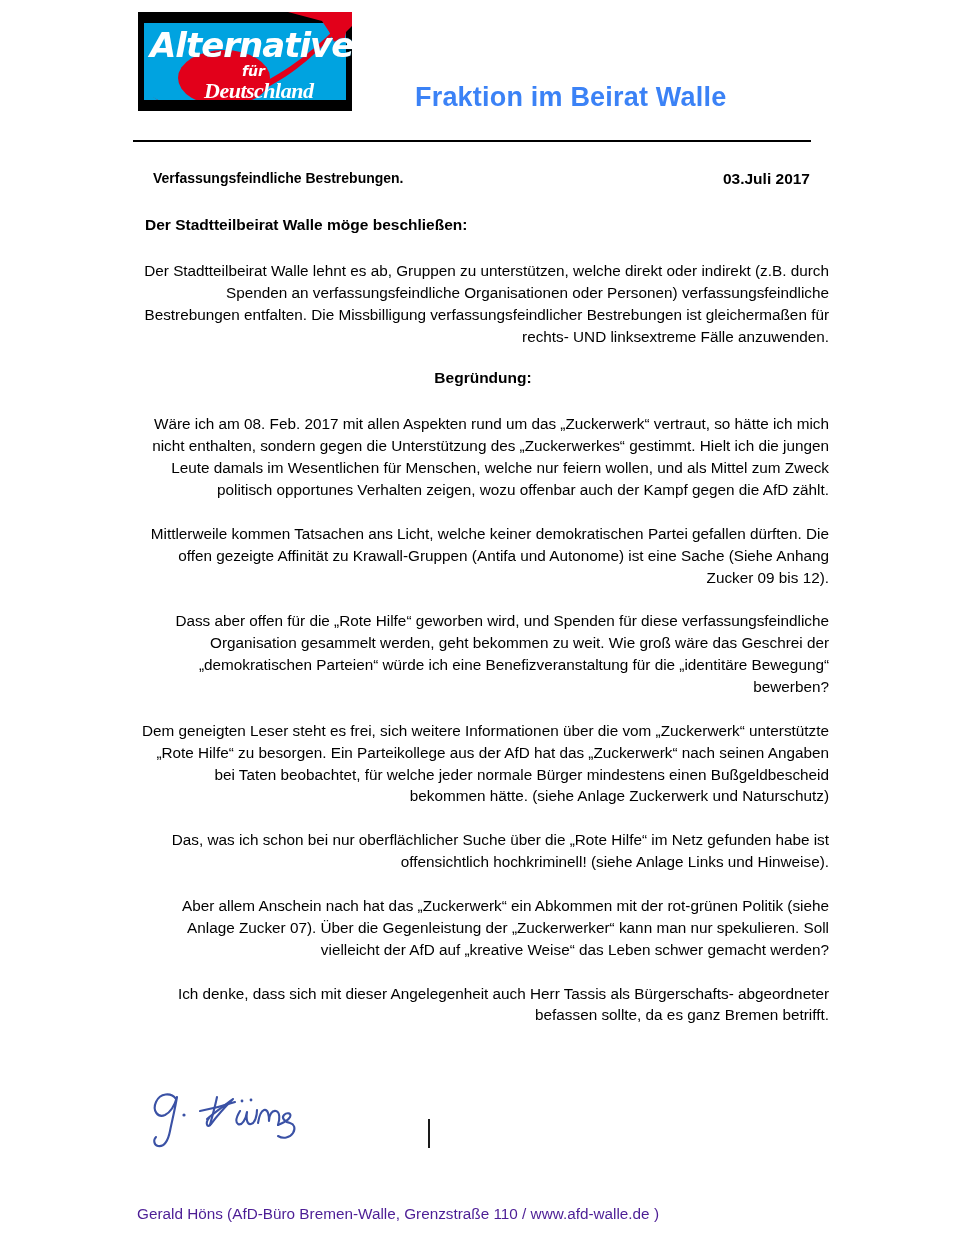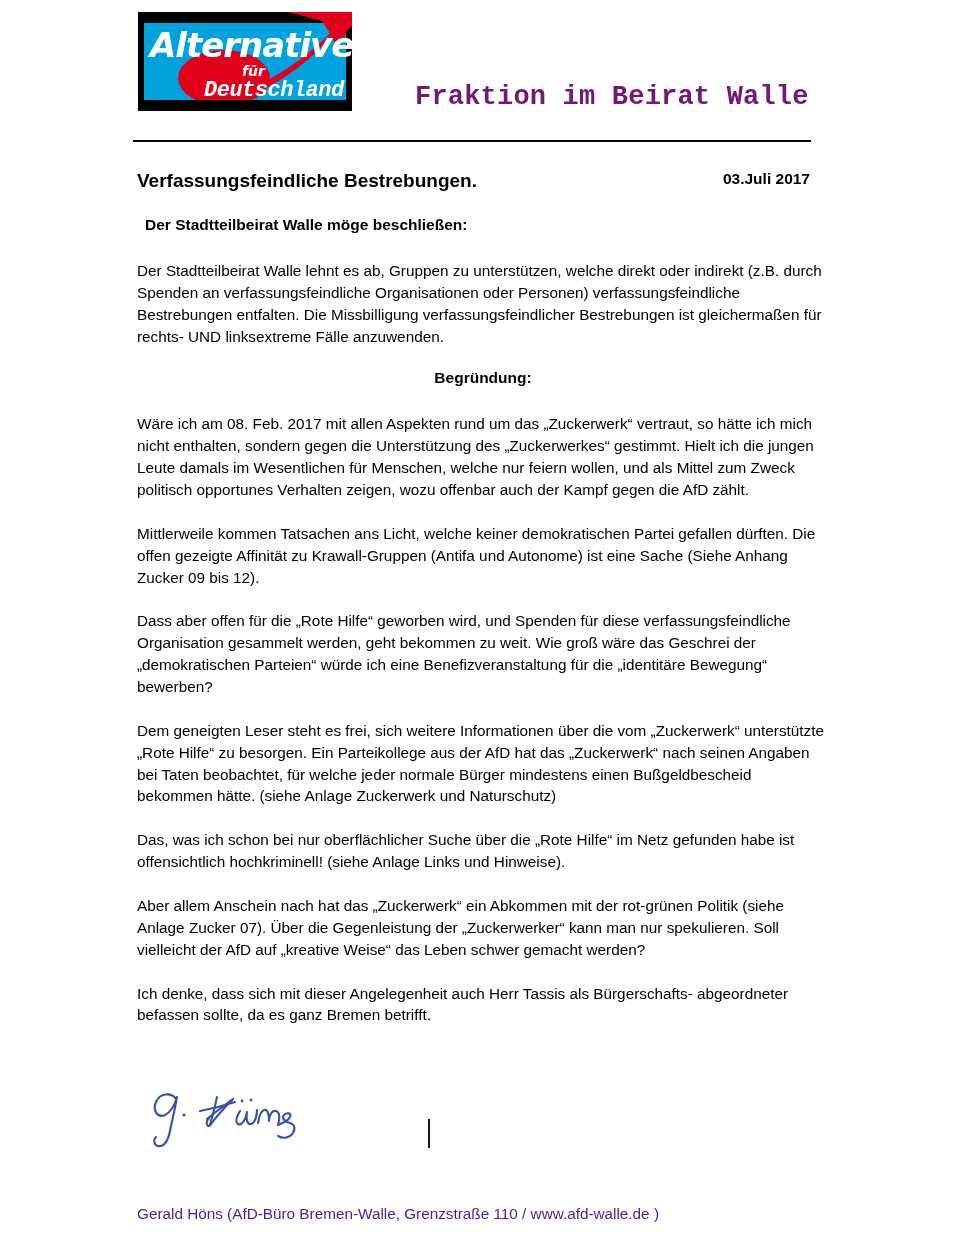--- a/index.html
+++ b/index.html
@@ -81,39 +81,39 @@
     font-size: 14px;
     font-style: italic;
     color: #ffffff;
     line-height: 1;
     z-index: 4;
   }
   .logo-word-deutschland {
     position: absolute;
     left: 66px;
     top: 68px;
-    font-family: Liberation Mono, monospace;
+    font-family: Liberation Serif, serif;
     font-weight: bold;
     font-size: 22px;
     font-style: italic;
     letter-spacing: -0.5px;
     color: #ffffff;
     line-height: 1;
     z-index: 4;
   }
 
   .header-title {
     position: absolute;
     left: 415px;
     top: 82px;
-    font-family: Liberation Mono, monospace;
+    font-family: Liberation Sans, sans-serif;
     font-size: 27px;
     font-weight: bold;
     letter-spacing: 0.2px;
-    color: #701a75;
+    color: #3b82f6;
     white-space: nowrap;
   }
 
   .header-rule {
     position: absolute;
     left: 133px;
     top: 140px;
     width: 678px;
     height: 2px;
     background: #000000;
@@ -127,23 +127,23 @@
     width: 692px;
   }
 
   .subject-row {
     position: relative;
     height: 22px;
     margin-bottom: 24px;
   }
   .subject {
     position: absolute;
-    left: 0;
-    top: 0;
-    font-size: 19px;
+    left: 16px;
+    top: 0;
+    font-size: 14px;
     font-weight: bold;
     white-space: nowrap;
   }
   .doc-date {
     position: absolute;
     right: 19px;
     top: 0;
     font-size: 15.5px;
     font-weight: bold;
     white-space: nowrap;
@@ -152,21 +152,21 @@
   .lead {
     font-size: 15.5px;
     font-weight: bold;
     margin: 0 0 26px 8px;
   }
 
   p.para {
     font-size: 15.3px;
     line-height: 1.43;
     margin: 0 0 22px 0;
-    text-align: left;
+    text-align: right;
   }
 
   .section-heading {
     font-size: 15.5px;
     font-weight: bold;
     margin: 0 0 26px 0;
     text-align: center;
   }
 
   

